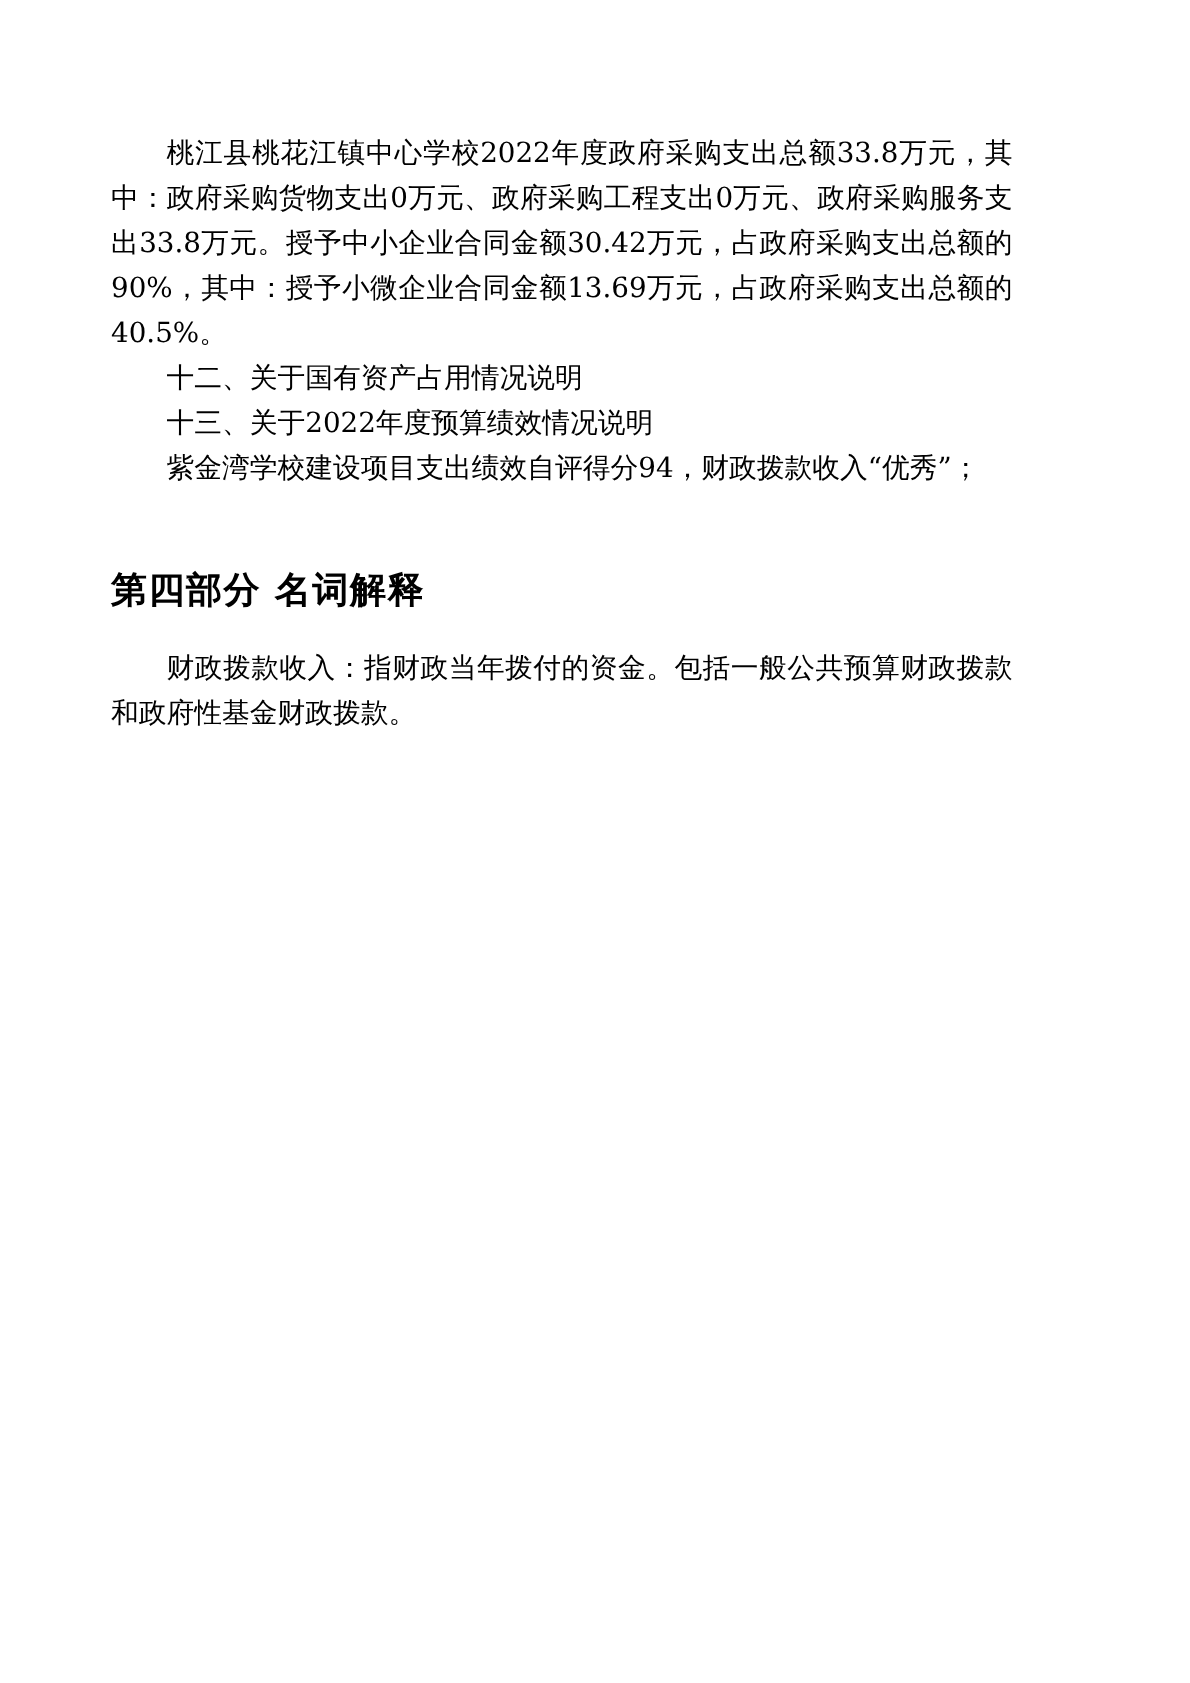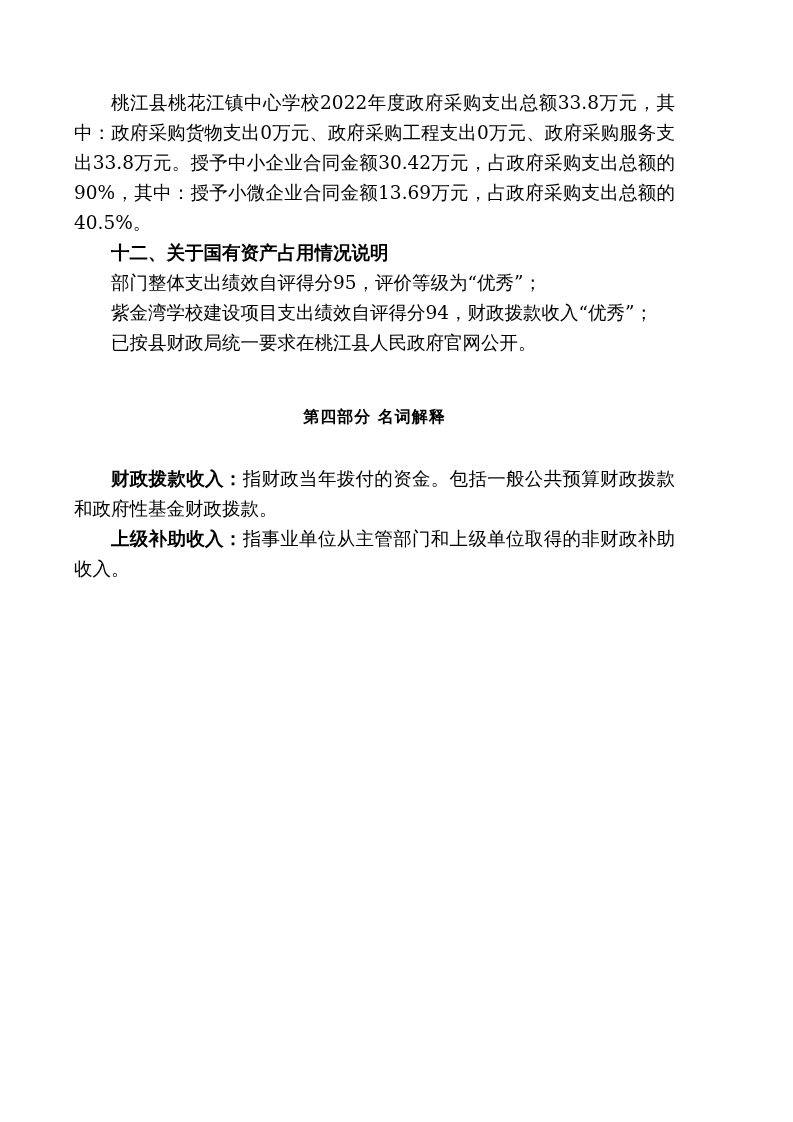--- a/index.html
+++ b/index.html
@@ -26,58 +26,54 @@
     text-justify: inter-ideograph;
   }
   p {
     margin: 0;
   }
   .para {
     text-indent: 2em;
   }
   .heading {
     text-indent: 2em;
-    font-weight: bold;
+    font-weight: normal;
   }
   .part-title {
-    text-align: center;
+    text-align: left;
     font-weight: bold;
-    font-size: 16px;
+    font-size: 24px;
     margin-top: 46px;
-    margin-bottom: 34px;
+    margin-bottom: 18px;
     letter-spacing: 1px;
   }
   .term {
-    font-weight: bold;
+    font-weight: normal;
   }
 </style>
 </head>
 <body>
 
 <div class="page">
   <div class="doc-body">
 
     <p class="para">桃江县桃花江镇中心学校2022年度政府采购支出总额33.8万元，其中：政府采购货物支出0万元、政府采购工程支出0万元、政府采购服务支出33.8万元。授予中小企业合同金额30.42万元，占政府采购支出总额的90%，其中：授予小微企业合同金额13.69万元，占政府采购支出总额的40.5%。</p>
 
     <p class="heading">十二、关于国有资产占用情况说明</p>
 
 
+    <p class="heading">十三、关于2022年度预算绩效情况说明</p>
 
 
-    <p class="para">部门整体支出绩效自评得分95，评价等级为“优秀”；</p>
 
     <p class="para">紫金湾学校建设项目支出绩效自评得分94，财政拨款收入“优秀”；</p>
 
 
-    <p class="para">已按县财政局统一要求在桃江县人民政府官网公开。</p>
 
     <p class="part-title">第四部分  名词解释</p>
 
     <p class="para">
       <span class="term">财政拨款收入：</span><span>指财政当年拨付的资金。包括一般公共预算财政拨款和政府性基金财政拨款。</span>
     </p>
 
-    <p class="para">
-      <span class="term">上级补助收入：</span><span>指事业单位从主管部门和上级单位取得的非财政补助收入。</span>
-    </p>
 
   </div>
 </div>
 
 </body></html>

